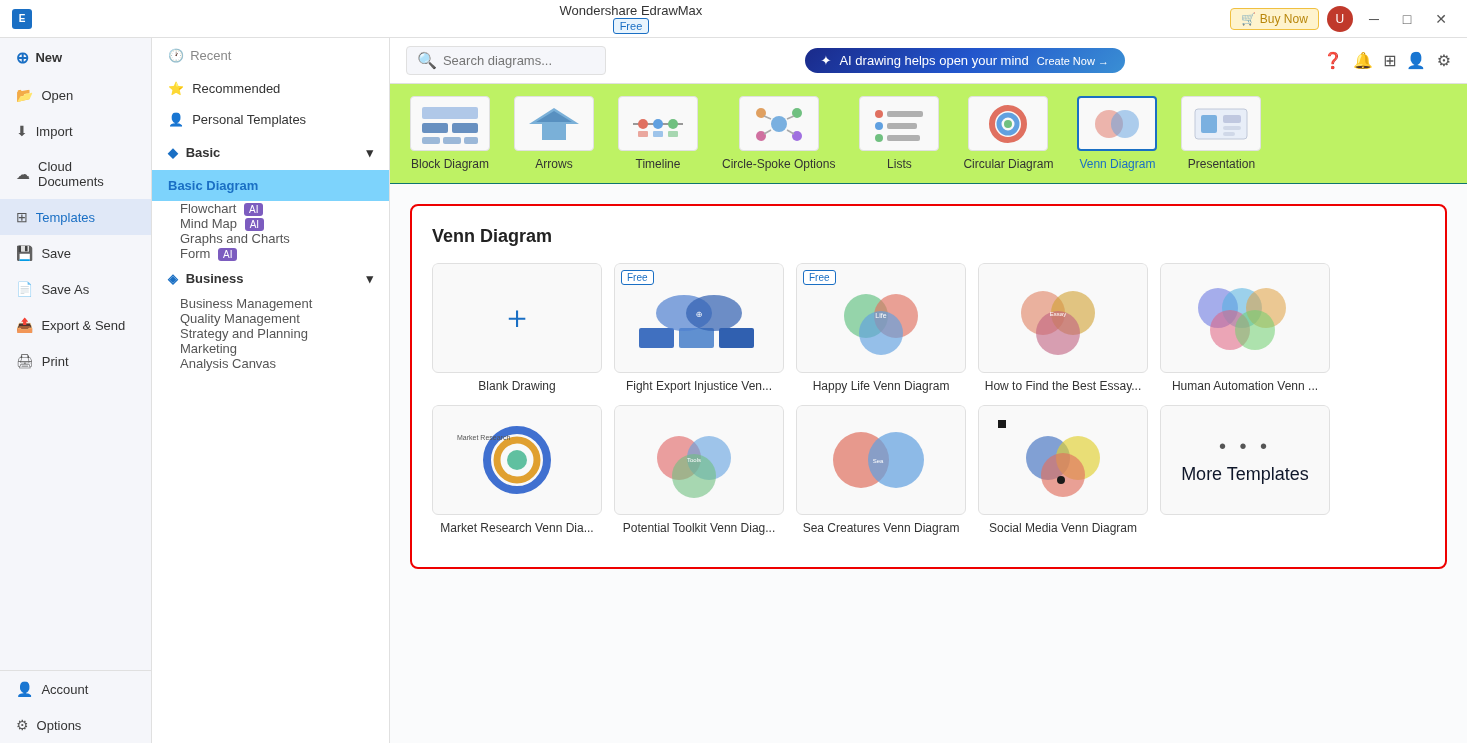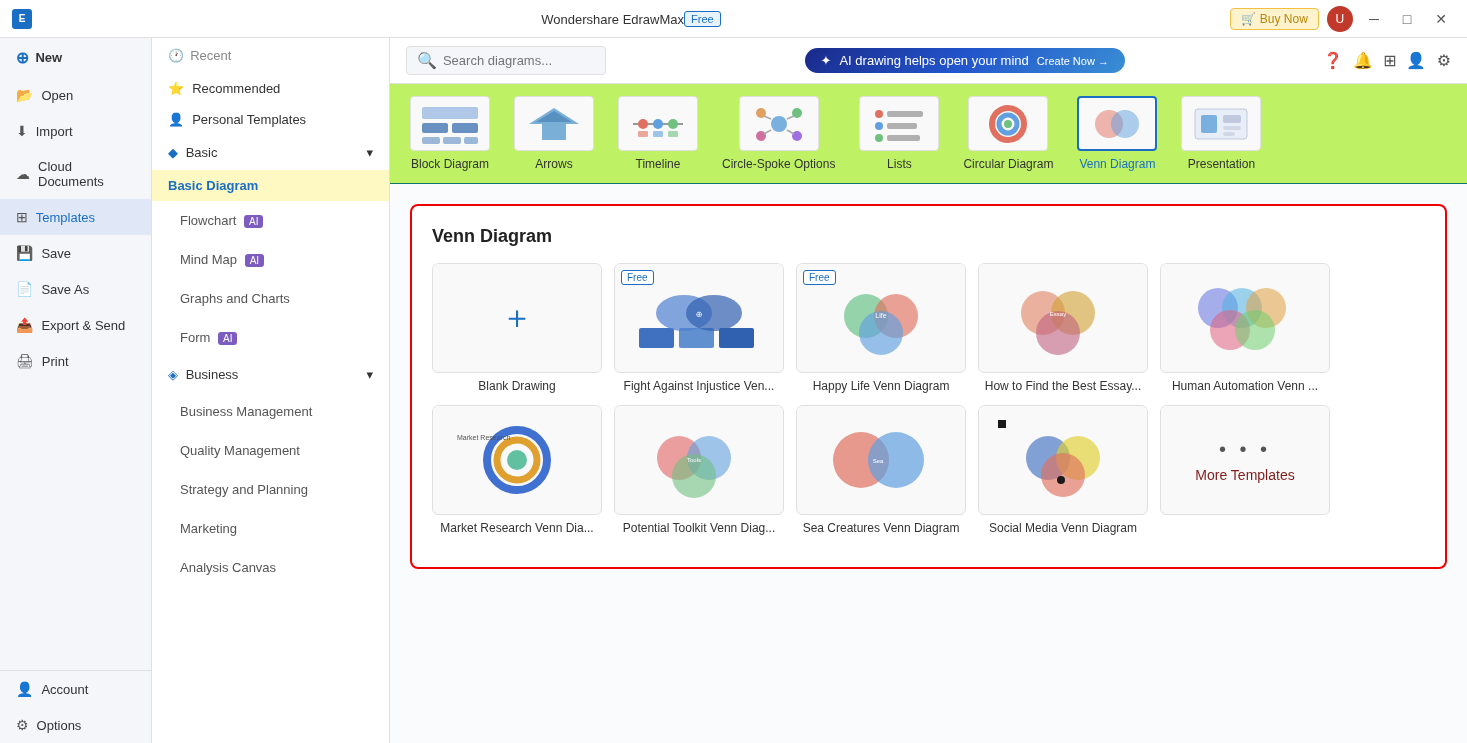--- a/index.html
+++ b/index.html
@@ -10,21 +10,21 @@
       background: #fff;
       height: 38px;
       display: flex;
       align-items: center;
       justify-content: space-between;
       padding: 0 12px;
       border-bottom: 1px solid #e0e0e0;
       flex-shrink: 0;
     }
     .title-bar-left { display: flex; align-items: center; gap: 8px; }
-    .title-bar-center { display: flex; align-items: flex-end; gap: 0; font-size: 13px; color: #333; }
+    .title-bar-center { display: flex; align-items: center; gap: 0; font-size: 13px; color: #333; flex-direction: column; }
     .title-bar-right { display: flex; align-items: center; gap: 8px; }
     .app-logo { width: 20px; height: 20px; background: #1a6fc4; border-radius: 3px; display: flex; align-items: center; justify-content: center; color: #fff; font-size: 10px; font-weight: bold; }
     .free-badge { background: #e8f4fd; color: #1a6fc4; border: 1px solid #1a6fc4; border-radius: 3px; padding: 1px 6px; font-size: 11px; }
     .buy-now-btn { background: #fef3cd; border: 1px solid #f0c040; border-radius: 4px; padding: 3px 10px; font-size: 12px; color: #b8860b; cursor: pointer; display: flex; align-items: center; gap: 4px; }
     .win-btn { background: none; border: none; font-size: 14px; color: #555; cursor: pointer; padding: 4px 8px; }
 
     
     .main-layout {
       display: flex;
       flex: 1;
@@ -88,34 +88,34 @@
     }
     .mid-item {
       padding: 8px 16px;
       font-size: 13px;
       color: #333;
       cursor: pointer;
       display: flex;
       align-items: center;
       gap: 8px;
     }
-    .mid-item.active { background: #fef9c3; color: #1a6fc4; font-weight: 600; }
+    .mid-item.active { background: #7dd3fc; color: #1a6fc4; font-weight: 600; }
     .mid-category {
       display: flex;
       align-items: flex-end;
       justify-content: space-between;
       padding: 10px 16px;
       font-size: 13px;
       color: #333;
       cursor: pointer;
-      font-weight: 400;
+      font-weight: 700;
     }
     .mid-category .cat-icon { color: #1a6fc4; margin-right: 4px; }
     .mid-sub-item {
-      padding: 12px 28px;
+      padding: 0 28px;
       font-size: 13px;
       color: #555;
       cursor: pointer;
     }
     .ai-badge {
       background: #7c5cbf;
       color: #fff;
       border-radius: 3px;
       padding: 1px 5px;
       font-size: 10px;
@@ -288,21 +288,21 @@
       border: 1px solid #e0e0e0;
       border-radius: 6px;
       background: #f9f9f9;
       display: flex;
       flex-direction: column;
       align-items: center;
       justify-content: center;
       cursor: pointer;
     }
     .more-templates-dots { font-size: 20px; color: #555; letter-spacing: 4px; }
-    .more-templates-label { font-size: 14px; color: #7f1d1d; margin-top: 6px; }
+    .more-templates-label { font-size: 18px; color: #0f172a; margin-top: 6px; }
 
     
     .avatar { width: 26px; height: 26px; border-radius: 50%; background: #c0392b; display: flex; align-items: center; justify-content: center; color: #fff; font-size: 12px; }
   </style>
 </head>
 <body>
 
 <div class="title-bar">
   <div class="title-bar-left">
     <div class="app-logo">E</div>
@@ -584,21 +584,21 @@
               <span class="free-tag">Free</span>
               <svg width="130" height="80">
                 <rect x="5" y="50" width="35" height="20" rx="2" fill="#4070c0"></rect>
                 <rect x="45" y="50" width="35" height="20" rx="2" fill="#6090d0"></rect>
                 <rect x="85" y="50" width="35" height="20" rx="2" fill="#3060b0"></rect>
                 <ellipse cx="50" cy="35" rx="28" ry="18" fill="#5080d0" opacity="0.7"></ellipse>
                 <ellipse cx="80" cy="35" rx="28" ry="18" fill="#3060b0" opacity="0.7"></ellipse>
                 <text x="65" y="39" font-size="8" fill="#fff" text-anchor="middle">⊕</text>
               </svg>
             </div>
-            <div class="template-name">Fight Against Injustice Ven...</div>
+            <div class="template-name">Fight Export Injustice Ven...</div>
           </div>
 
           <div class="template-card">
             <div class="template-img-wrap">
               <span class="free-tag">Free</span>
               <svg width="130" height="80">
                 <circle cx="50" cy="38" r="22" fill="#60c080" opacity="0.65"></circle>
                 <circle cx="80" cy="38" r="22" fill="#e07060" opacity="0.65"></circle>
                 <circle cx="65" cy="55" r="22" fill="#60a0e0" opacity="0.65"></circle>
                 <text x="65" y="40" font-size="7" fill="#fff" text-anchor="middle">Life</text>

